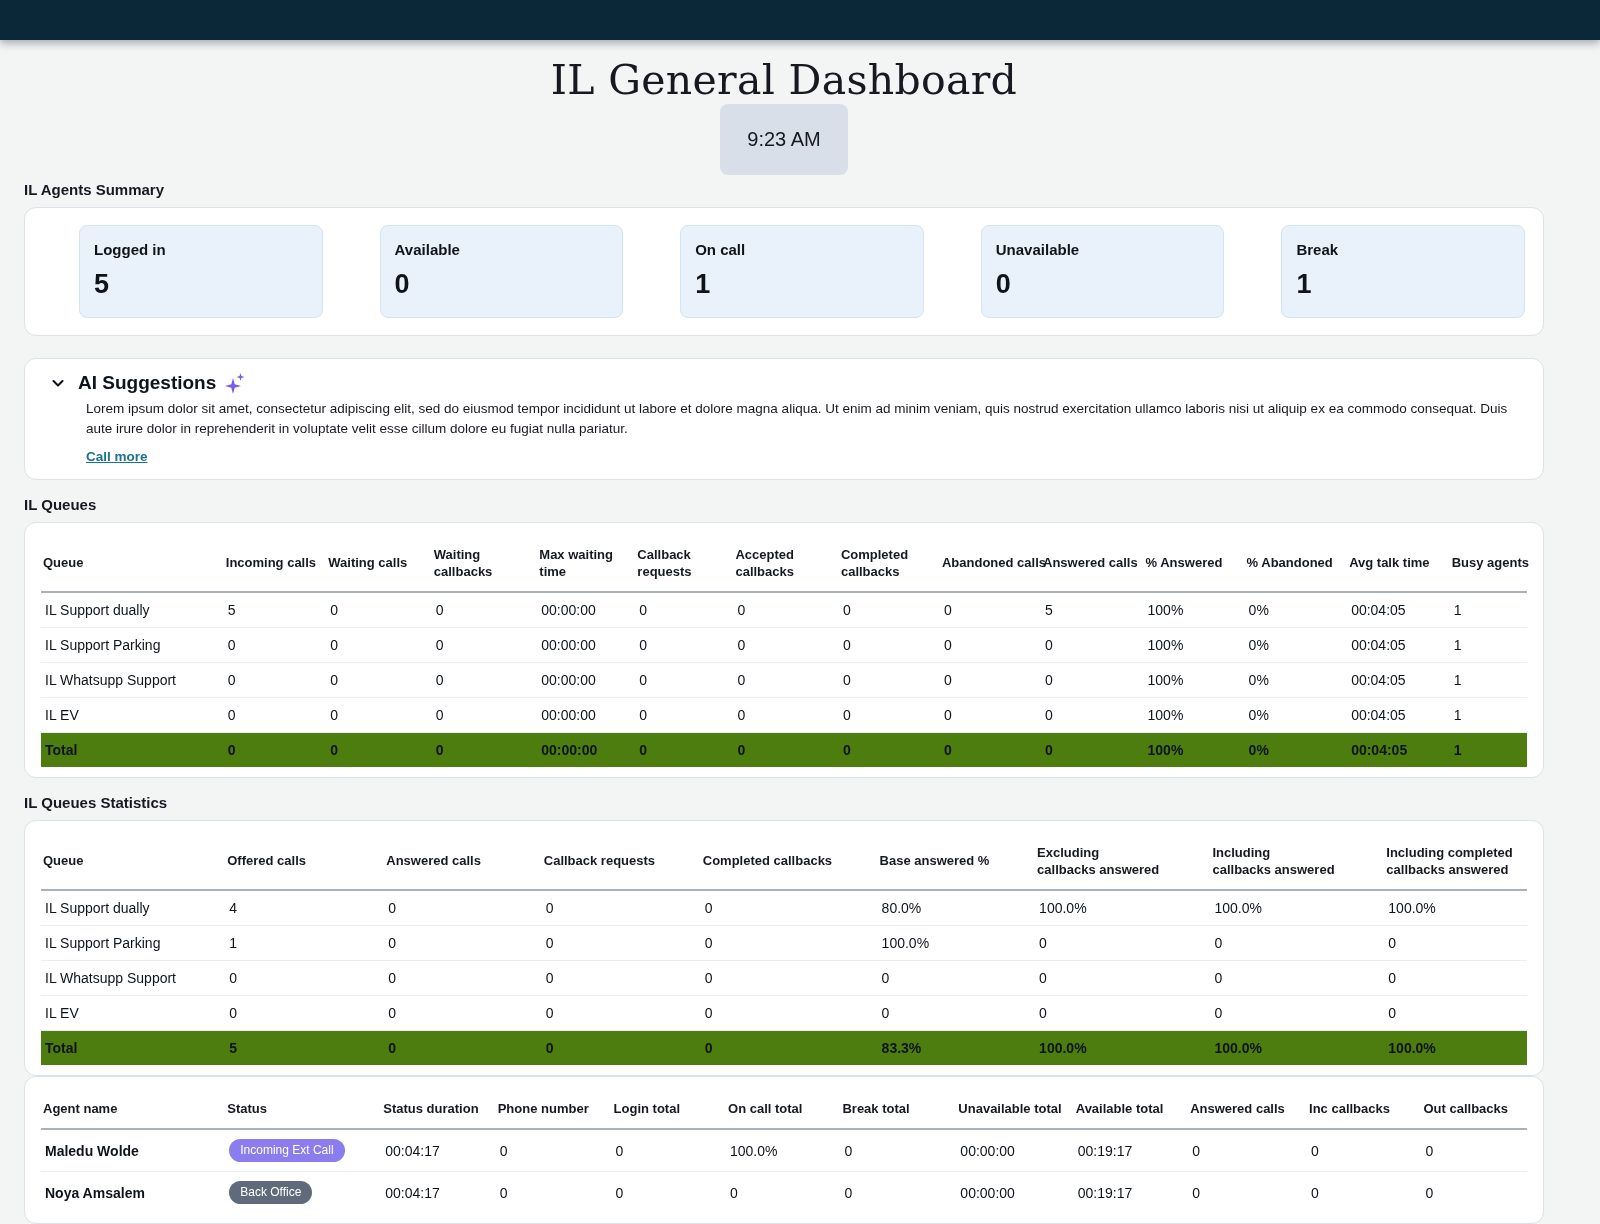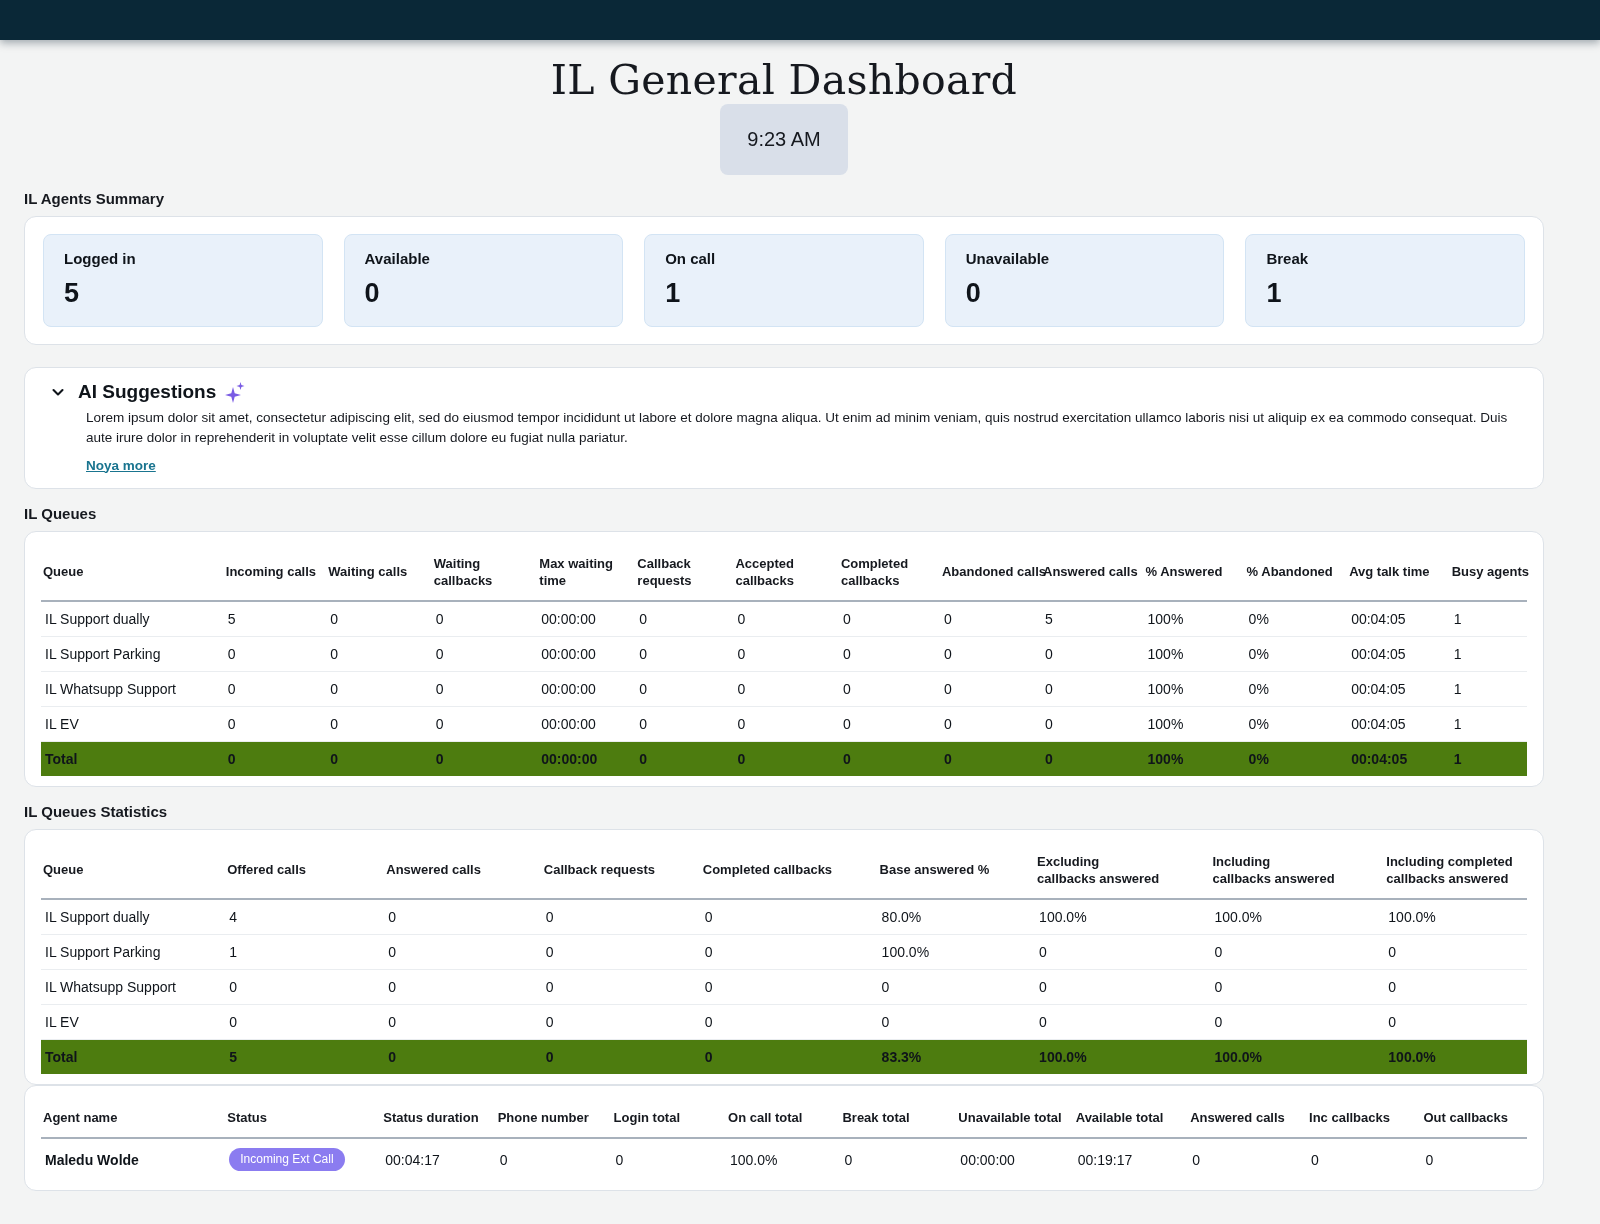--- a/index.html
+++ b/index.html
@@ -18,28 +18,28 @@
   .title-row { display:flex; justify-content:space-between; align-items:center; margin:12px 0 6px;flex-direction:column; }
   h1 {
     margin:0; font-family:"DejaVu Serif", serif; font-weight:400;
     font-size:41px; letter-spacing:.3px; color:#16191f;
   }
   .time-badge {
     background:#d9dfe9; border-radius:8px; padding:24px 27px;
     font-size:20px; color:#16191f;
   }
   .section-label { font-weight:700; font-size:15px; margin:16px 0 9px; color:#16191f; }
-  .section-label.first { margin-top:15px; }
+  .section-label.first { margin-top:6px; }
   .panel { background:#ffffff; border:1px solid #dde2e8; border-radius:12px; }
   
   .summary-panel { padding:17px 18px; }
   .cards { display:flex; gap:21px; }
   .sum-card {
     flex:1; background:#e9f1fa; border:1px solid #d3e4f4;
-    border-radius:8px; padding:15px 20px 17px;
+    border-radius:8px; padding:15px 14px 17px;margin-left:36px;
   }
   .sum-label { font-weight:700; font-size:15px; }
   .sum-value { font-weight:700; font-size:27px; margin-top:11px; }
   
   .ai-panel { padding:13px 18px 14px; margin-top:22px; }
   .ai-head { display:flex; align-items:center; }
   .chev { display:flex; margin:0 12px 0 7px; cursor:pointer; }
   .ai-title { font-weight:700; font-size:19px; margin-right:8px;text-align:right; }
   .sparkle { display:flex; }
   .ai-text { margin:5px 0 7px 43px; font-size:13.5px; line-height:1.5; color:#16191f; }
@@ -115,21 +115,21 @@
       </span>
       <span class="ai-title">AI Suggestions</span>
       <span class="sparkle">
         <svg width="21" height="21" viewBox="0 0 21 21" aria-hidden="true">
           <path fill="#7a5ce4" d="M9 5 L10.7 11.3 L17 13 L10.7 14.7 L9 21 L7.3 14.7 L1 13 L7.3 11.3 Z"></path>
           <path fill="#7a5ce4" d="M16.5 0 L17.4 3.1 L20.5 4 L17.4 4.9 L16.5 8 L15.6 4.9 L12.5 4 L15.6 3.1 Z"></path>
         </svg>
       </span>
     </div>
     <p class="ai-text">Lorem ipsum dolor sit amet, consectetur adipiscing elit, sed do eiusmod tempor incididunt ut labore et dolore magna aliqua. Ut enim ad minim veniam, quis nostrud exercitation ullamco laboris nisi ut aliquip ex ea commodo consequat. Duis aute irure dolor in reprehenderit in voluptate velit esse cillum dolore eu fugiat nulla pariatur.</p>
-    <a class="show-more">Noya more</a>
+    <a class="show-more">Call more</a>
   </div>
 
   <div class="section-label">IL Queues</div>
   <div class="panel table-panel">
       <table>
         <colgroup>
           <col style="width: 12.3%;">
           <col style="width: 6.9%;">
           <col style="width: 7.1%;">
           <col style="width: 7.1%;">
@@ -382,17 +382,31 @@
             <td>0</td>
             <td>0</td>
             <td>100.0%</td>
             <td>0</td>
             <td>00:00:00</td>
             <td>00:19:17</td>
             <td>0</td>
             <td>0</td>
             <td>0</td>
           </tr>
+          <tr>
+            <td class="bold">Noya Amsalem</td>
+            <td><span class="badge" style="background: rgb(95, 107, 122);">Back Office</span></td>
+            <td>00:04:17</td>
+            <td>0</td>
+            <td>0</td>
+            <td>0</td>
+            <td>0</td>
+            <td>00:00:00</td>
+            <td>00:19:17</td>
+            <td>0</td>
+            <td>0</td>
+            <td>0</td>
+          </tr>
         </tbody>
       </table>
     </div>
 
 </div>
 
 </body></html>

